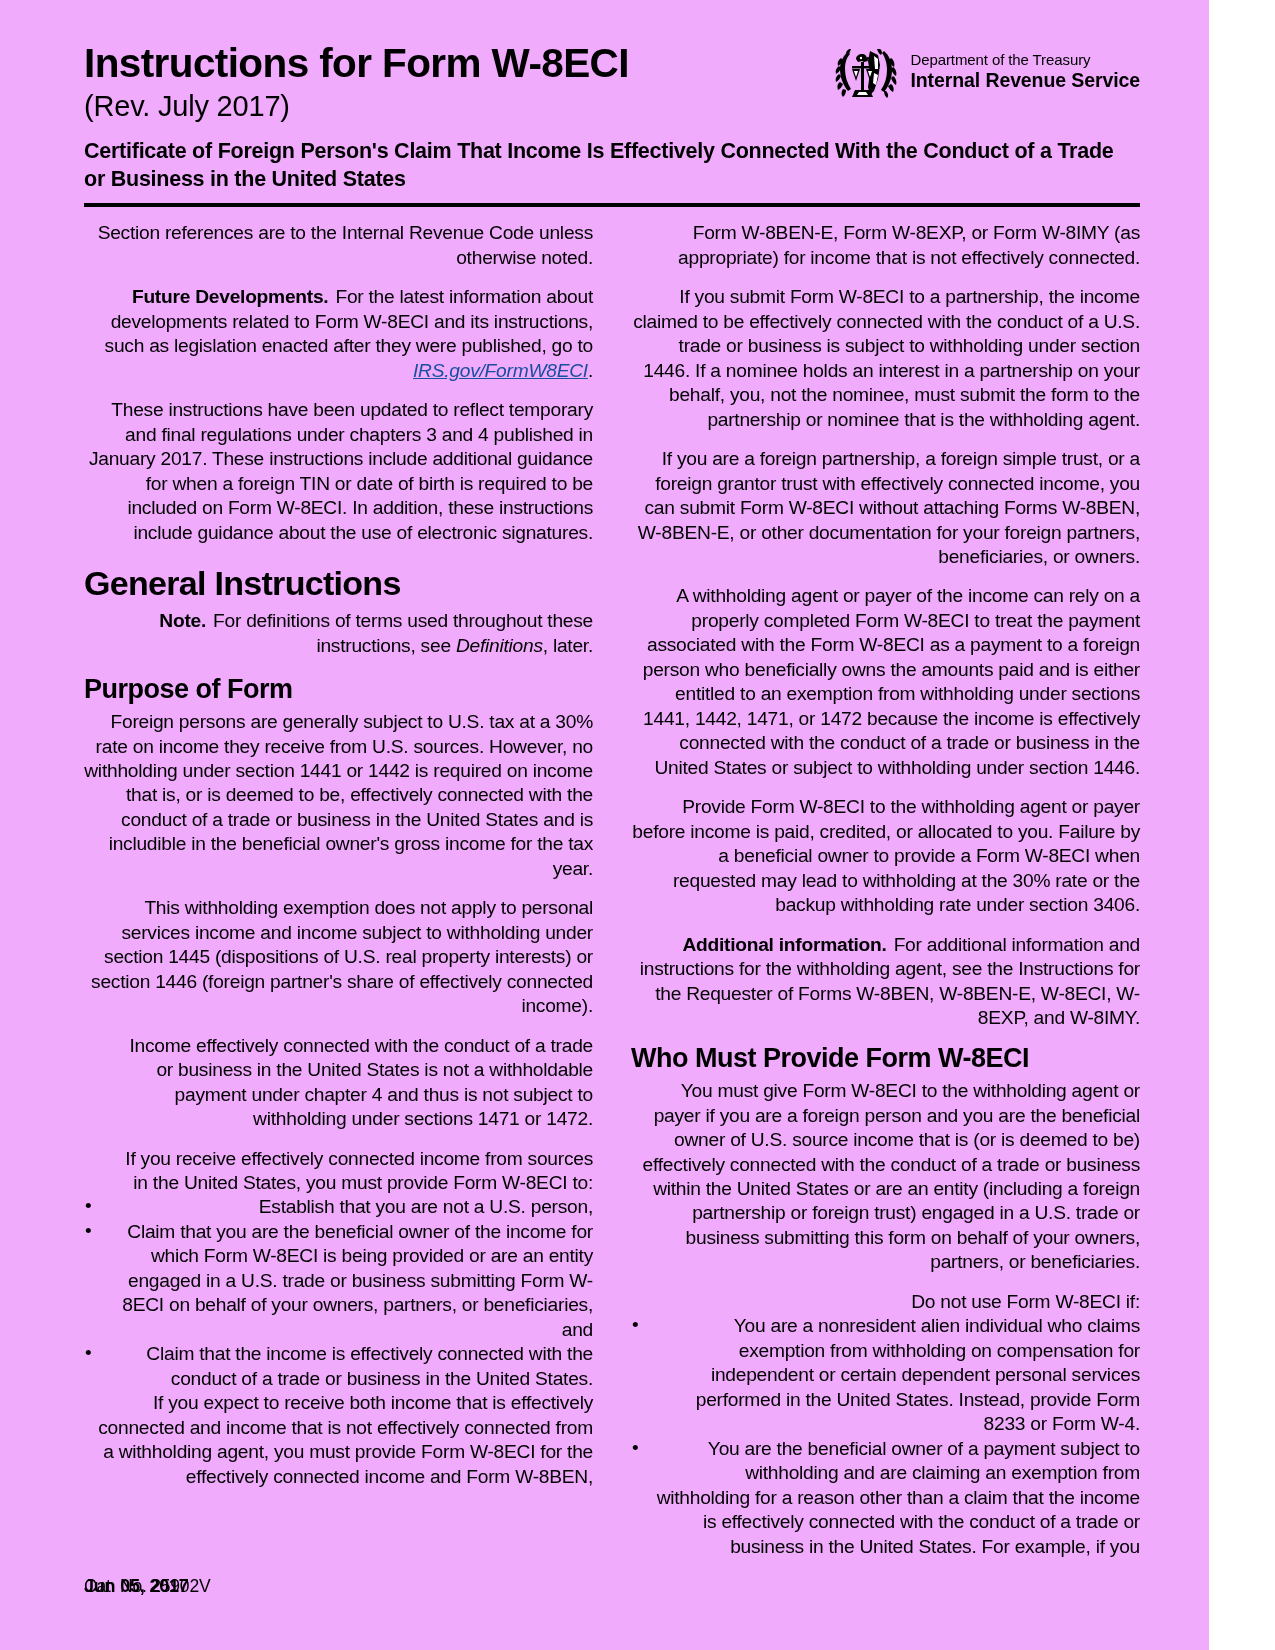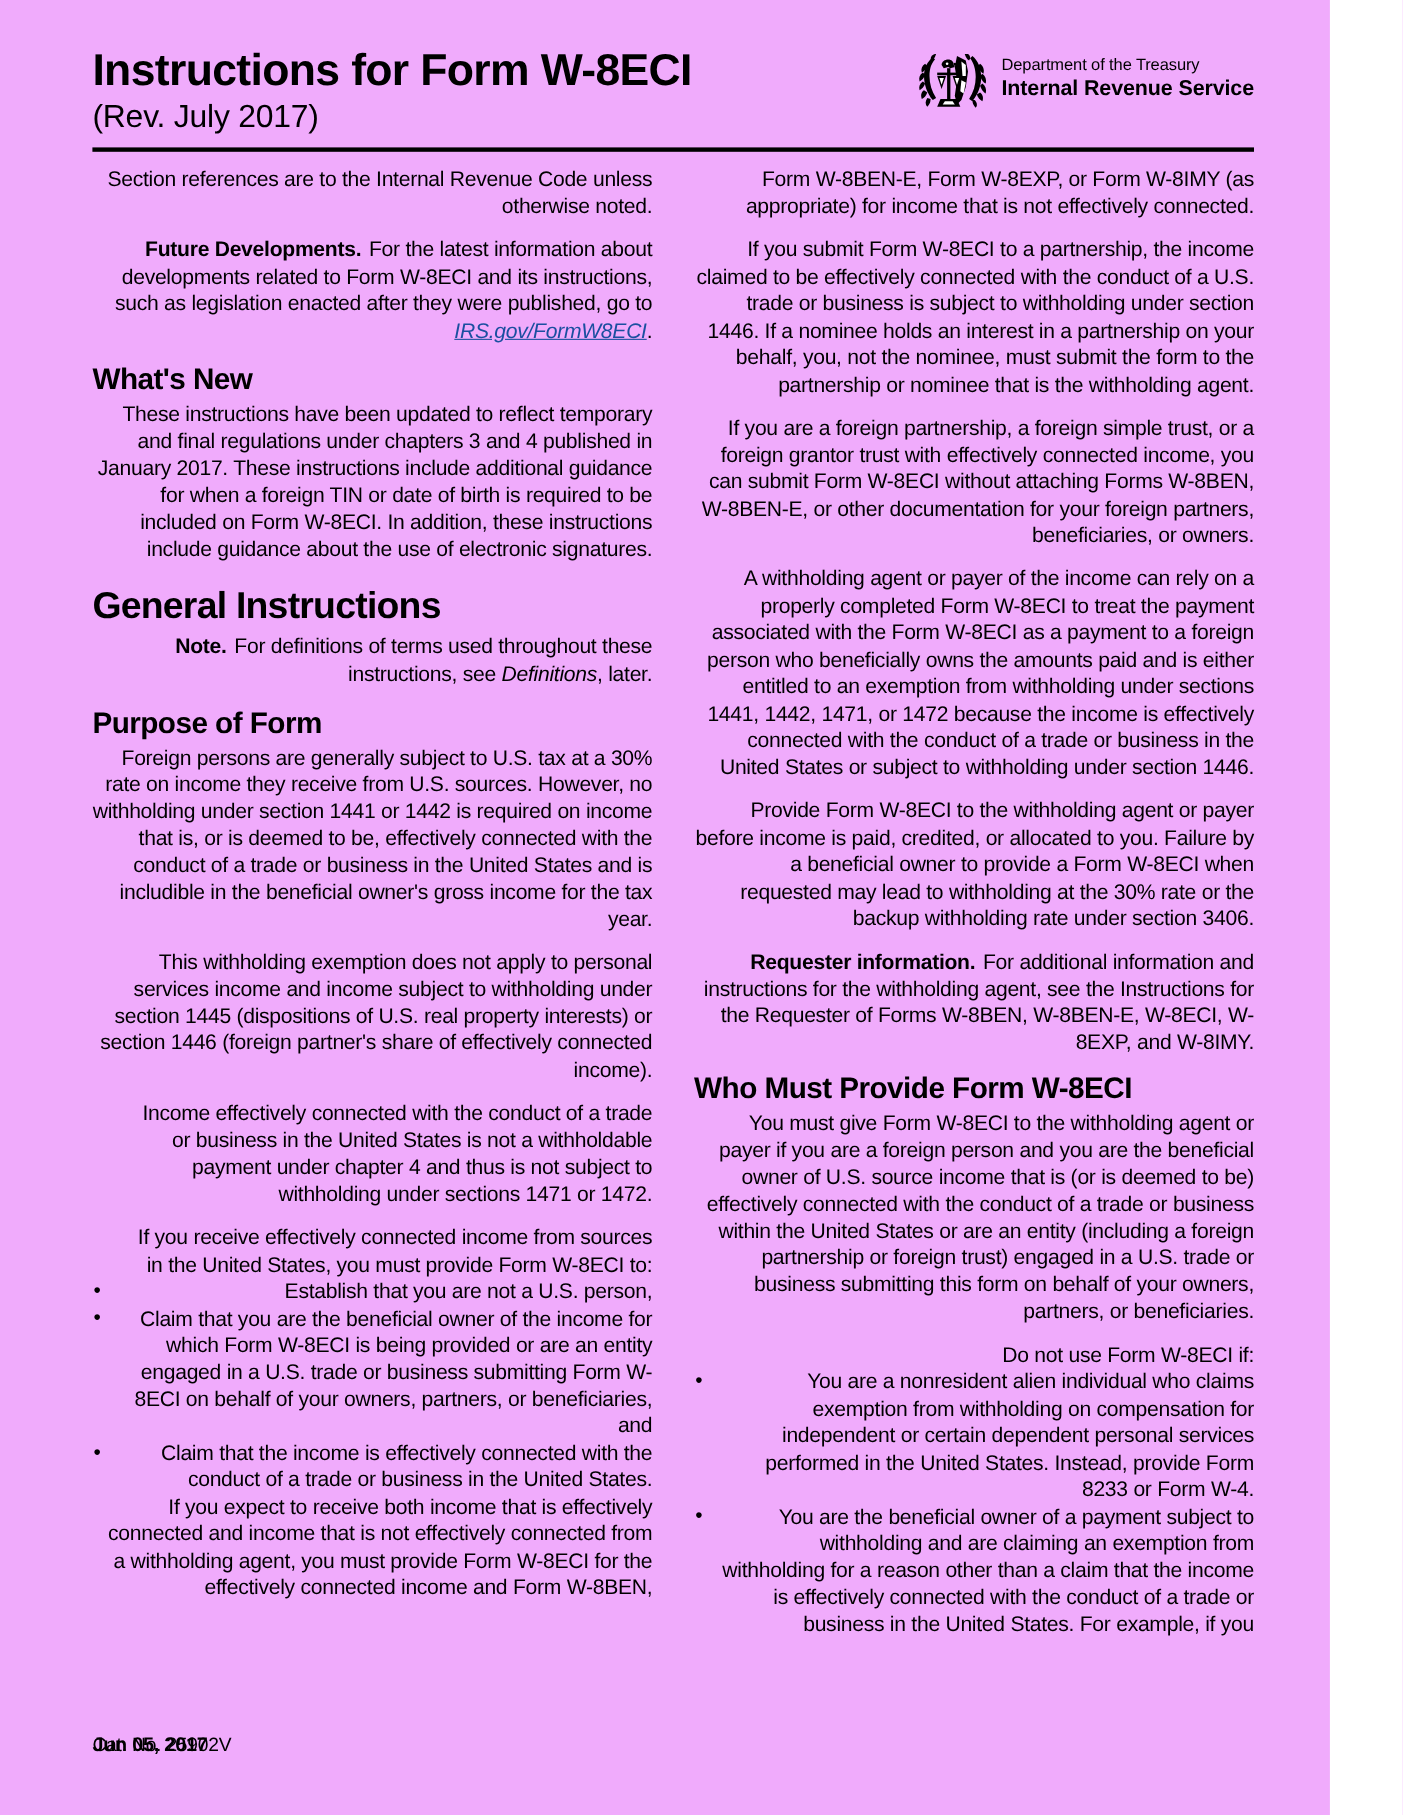--- a/index.html
+++ b/index.html
@@ -233,32 +233,32 @@
                 <path d="M25 43 L32 43 L34 46 L23 46 Z" fill="#ffffff"></path>
               </g>
             </svg>
           </span>
           <div class="agency-text">
             <div class="agency-dept">Department of the Treasury</div>
             <div class="agency-name">Internal Revenue Service</div>
           </div>
         </div>
       </div>
+      <h2 class="doc-subtitle">Certificate of Foreign Person's Claim That Income Is Effectively Connected With the Conduct of a Trade or Business in the United States</h2>
       <hr class="rule">
     </div>
 
     <div class="columns">
 
       <div class="col">
 
         <p class="body">Section references are to the Internal Revenue Code unless otherwise noted.</p>
 
         <p class="body"><span class="runin">Future Developments.</span><span class="runin-gap"></span><span>For the latest information about developments related to Form W-8ECI and its instructions, such as legislation enacted after they were published, go to </span><a class="weblink" href="#">IRS.gov/FormW8ECI</a><span>.</span></p>
 
-        <h2 class="section">What's New</h2>
         <p class="body">These instructions have been updated to reflect temporary and final regulations under chapters 3 and 4 published in January 2017. These instructions include additional guidance for when a foreign TIN or date of birth is required to be included on Form W-8ECI. In addition, these instructions include guidance about the use of electronic signatures.</p>
 
         <h2 class="section big">General Instructions</h2>
 
         <p class="body"><span class="runin">Note.</span><span class="runin-gap"></span><span>For definitions of terms used throughout these instructions, see </span><em class="ital">Definitions</em><span>, later.</span></p>
 
         <h2 class="section">Purpose of Form</h2>
 
         <p class="body">Foreign persons are generally subject to U.S. tax at a 30% rate on income they receive from U.S. sources. However, no withholding under section 1441 or 1442 is required on income that is, or is deemed to be, effectively connected with the conduct of a trade or business in the United States and is includible in the beneficial owner's gross income for the tax year.</p>
         <p class="body indent">This withholding exemption does not apply to personal services income and income subject to withholding under section 1445 (dispositions of U.S. real property interests) or section 1446 (foreign partner's share of effectively connected income).</p>
@@ -275,21 +275,21 @@
       </div>
 
       <div class="col">
 
         <p class="body">Form W-8BEN-E, Form W-8EXP, or Form W-8IMY (as appropriate) for income that is not effectively connected.</p>
         <p class="body indent">If you submit Form W-8ECI to a partnership, the income claimed to be effectively connected with the conduct of a U.S. trade or business is subject to withholding under section 1446. If a nominee holds an interest in a partnership on your behalf, you, not the nominee, must submit the form to the partnership or nominee that is the withholding agent.</p>
         <p class="body indent">If you are a foreign partnership, a foreign simple trust, or a foreign grantor trust with effectively connected income, you can submit Form W-8ECI without attaching Forms W-8BEN, W-8BEN-E, or other documentation for your foreign partners, beneficiaries, or owners.</p>
         <p class="body indent">A withholding agent or payer of the income can rely on a properly completed Form W-8ECI to treat the payment associated with the Form W-8ECI as a payment to a foreign person who beneficially owns the amounts paid and is either entitled to an exemption from withholding under sections 1441, 1442, 1471, or 1472 because the income is effectively connected with the conduct of a trade or business in the United States or subject to withholding under section 1446.</p>
         <p class="body indent">Provide Form W-8ECI to the withholding agent or payer before income is paid, credited, or allocated to you. Failure by a beneficial owner to provide a Form W-8ECI when requested may lead to withholding at the 30% rate or the backup withholding rate under section 3406.</p>
 
-        <p class="body"><span class="runin">Requester information.</span><span class="runin-gap"></span><span>For additional information and instructions for the withholding agent, see the Instructions for the Requester of Forms W-8BEN, W-8BEN-E, W-8ECI, W-8EXP, and W-8IMY.</span></p>
+        <p class="body"><span class="runin">Additional information.</span><span class="runin-gap"></span><span>For additional information and instructions for the withholding agent, see the Instructions for the Requester of Forms W-8BEN, W-8BEN-E, W-8ECI, W-8EXP, and W-8IMY.</span></p>
 
         <h2 class="section tight">Who Must Provide Form W-8ECI</h2>
 
         <p class="body">You must give Form W-8ECI to the withholding agent or payer if you are a foreign person and you are the beneficial owner of U.S. source income that is (or is deemed to be) effectively connected with the conduct of a trade or business within the United States or are an entity (including a foreign partnership or foreign trust) engaged in a U.S. trade or business submitting this form on behalf of your owners, partners, or beneficiaries.</p>
         <p class="body indent">Do not use Form W-8ECI if:</p>
 
         <ul class="bullets">
           <li>You are a nonresident alien individual who claims exemption from withholding on compensation for independent or certain dependent personal services performed in the United States. Instead, provide Form 8233 or Form W-4.</li>
           <li>You are the beneficial owner of a payment subject to withholding and are claiming an exemption from withholding for a reason other than a claim that the income is effectively connected with the conduct of a trade or business in the United States. For example, if you</li>
         </ul>

